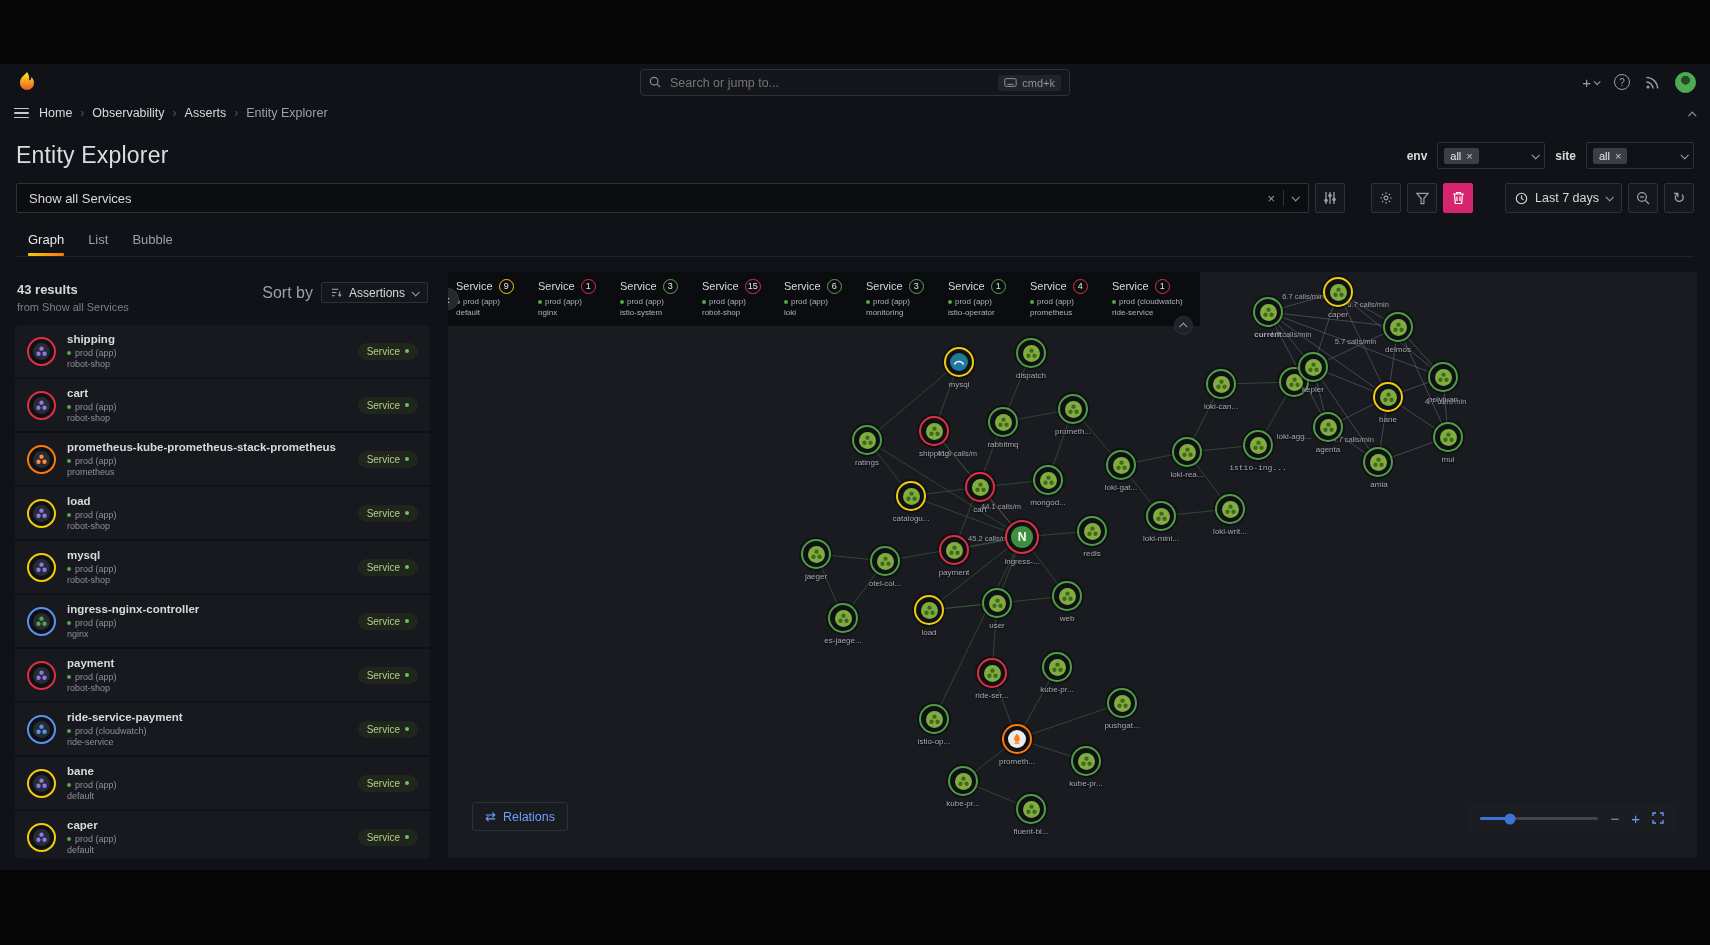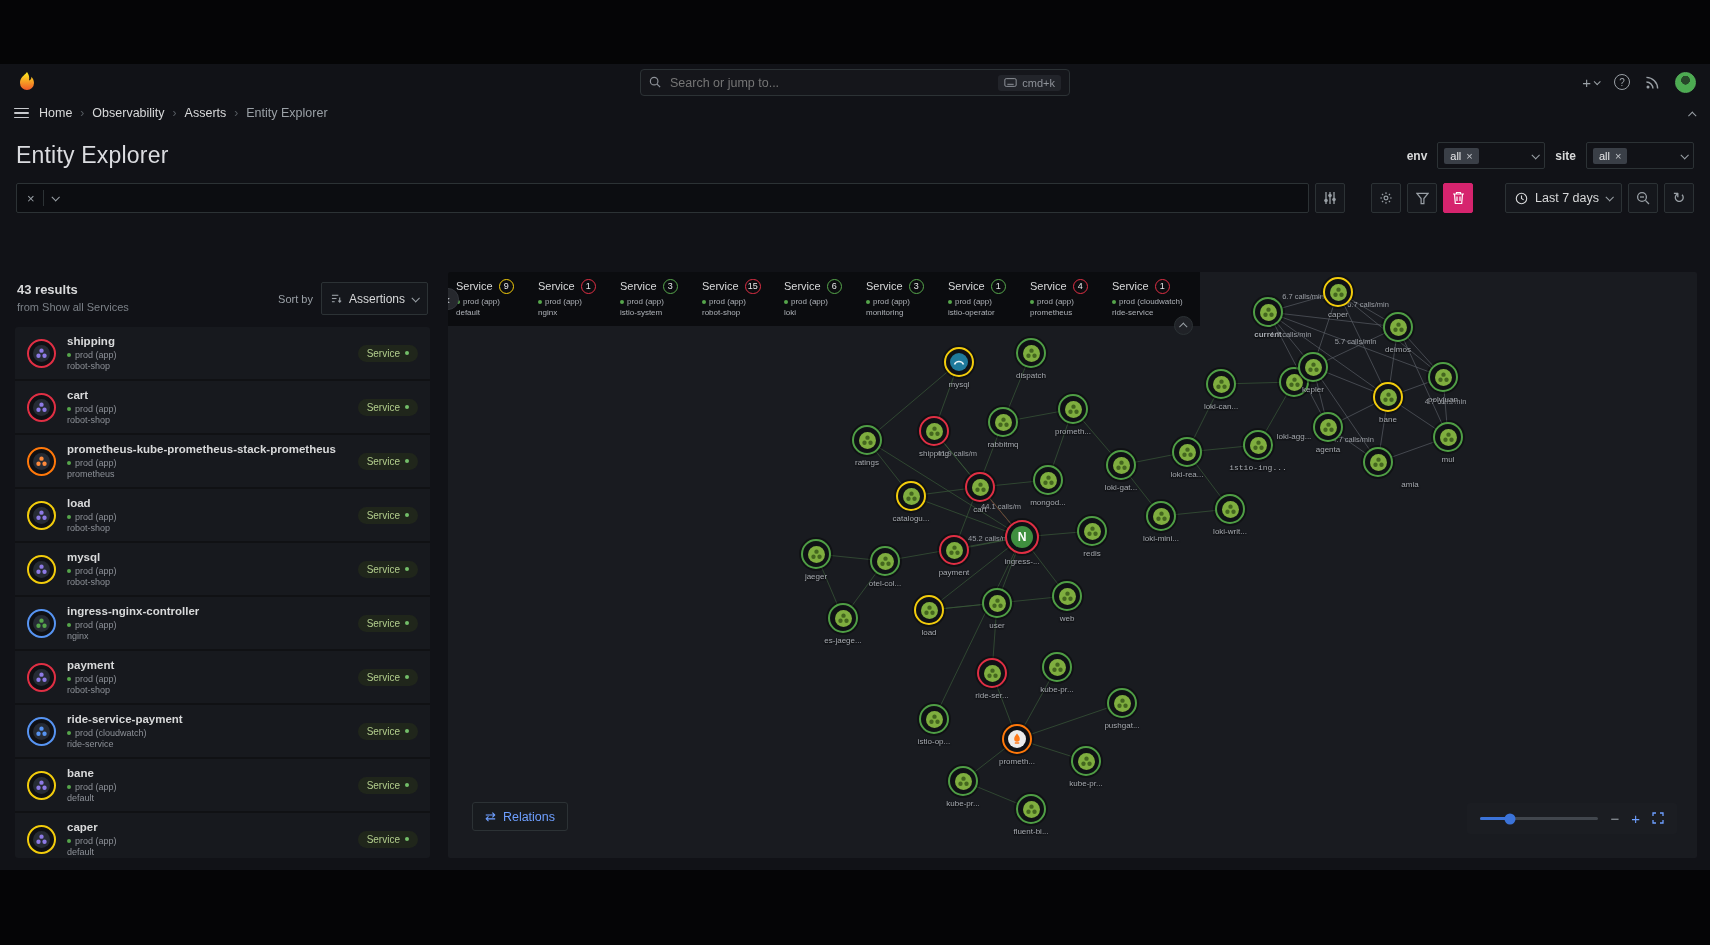--- a/index.html
+++ b/index.html
@@ -68,22 +68,22 @@
 
   
   .content{position:absolute;left:15px;right:13px;top:208px;height:586px;display:flex;}
 
   
   .results-panel{width:415px;display:flex;flex-direction:column;}
   .panel-head{display:flex;align-items:flex-start;justify-content:space-between;padding:10px 2px 12px;}
   .results-count{font-size:13px;font-weight:700;color:#d8d9da;}
   .results-from{font-size:11px;color:#7b8087;margin-top:4px;}
   .sort-wrap{display:flex;align-items:center;gap:8px;}
-  .sort-label{font-size:11px;color:#9aa0a6;}
-  .sort-box{height:33px;border:1px solid #2c3235;background:#15171c;border-radius:2px;display:flex;align-items:center;
+  .sort-label{font-size:16px;color:#9aa0a6;}
+  .sort-box{height:21px;border:1px solid #2c3235;background:#15171c;border-radius:2px;display:flex;align-items:center;
     gap:7px;padding:0 9px;font-size:12px;color:#d8d9da;cursor:pointer;}
   .sort-box .chev{color:#9aa0a6;}
   .result-list{flex:1;overflow:hidden;border-radius:3px;}
   .svc-row{height:54px;background:#17191e;border-bottom:2px solid #101114;display:flex;align-items:center;
     padding:0 12px;cursor:pointer;}
   .svc-icon{width:29px;height:29px;border-radius:50%;border:2px solid #56a64b;background:#0f1014;
     display:flex;align-items:center;justify-content:center;flex:0 0 auto;}
   .svc-info{margin-left:11px;line-height:1.15;min-width:0;flex:1;}
   .svc-name{font-size:11.5px;font-weight:700;color:#d8d9da;white-space:nowrap;overflow:hidden;}
   .svc-env{font-size:9px;color:#8d9198;display:flex;align-items:center;gap:4px;margin-top:2px;}
@@ -215,20 +215,21 @@
             <span>all</span>
             <span class="chip-x">×</span>
           </span>
         <i class="chev down"></i>
       </div>
     </div>
   </div>
 
   <div class="filter-row">
     <div class="svc-search">
+      <input readonly="" value="Show all Services" style="">
       <span style="color:#9aa0a6;font-size:13px;">×</span>
       <span class="divider"></span>
       <i class="chev down" style="color:#9aa0a6"></i>
     </div>
     <div class="icon-btn">
       <svg width="14" height="14" viewBox="0 0 14 14">
           <line x1="3" y1="1" x2="3" y2="13" stroke="#9aa0a6" stroke-width="1.3"></line>
           <line x1="7" y1="1" x2="7" y2="13" stroke="#9aa0a6" stroke-width="1.3"></line>
           <line x1="11" y1="1" x2="11" y2="13" stroke="#9aa0a6" stroke-width="1.3"></line>
           <circle cx="3" cy="9.5" r="1.8" fill="#9aa0a6"></circle>
@@ -265,20 +266,25 @@
     <div class="icon-btn">
       <svg width="14" height="14" viewBox="0 0 14 14">
           <circle cx="6" cy="6" r="4.4" fill="none" stroke="#9aa0a6" stroke-width="1.3"></circle>
           <line x1="9.4" y1="9.4" x2="13" y2="13" stroke="#9aa0a6" stroke-width="1.3"></line>
           <line x1="4" y1="6" x2="8" y2="6" stroke="#9aa0a6" stroke-width="1.3"></line>
         </svg>
     </div>
     <div class="icon-btn" style="font-size:15px;">↻</div>
   </div>
 
+  <div class="tabs-row">
+    <div class="tab active">Graph</div>
+    <div class="tab">List</div>
+    <div class="tab">Bubble</div>
+  </div>
 
   <div class="content">
 
     <div class="results-panel">
       <div class="panel-head">
         <div>
           <div class="results-count">43 results</div>
           <div class="results-from">from Show all Services</div>
         </div>
         <div class="sort-wrap">
@@ -991,21 +997,21 @@
         </div>
         <div class="gnode-label" style="left: 845px; top: 173px;">agenta</div>
         <div class="gnode" style="width: 30px; height: 30px; left: 915px; top: 175px; border-color: rgb(79, 158, 69);">
           <svg width="17" height="17" viewBox="0 0 18 18">
             <circle cx="9" cy="9" r="9" fill="#7fae3f"></circle>
             <circle cx="9" cy="6" r="2.3" fill="#44661f"></circle>
             <circle cx="5.8" cy="11.4" r="2.3" fill="#44661f"></circle>
             <circle cx="12.2" cy="11.4" r="2.3" fill="#44661f"></circle>
           </svg>
         </div>
-        <div class="gnode-label" style="left: 927px; top: 208px;">amia</div>
+        <div class="gnode-label" style="left: 896px; top: 208px;">amia</div>
         <div class="gnode" style="width: 30px; height: 30px; left: 985px; top: 150px; border-color: rgb(79, 158, 69);">
           <svg width="17" height="17" viewBox="0 0 18 18">
             <circle cx="9" cy="9" r="9" fill="#7fae3f"></circle>
             <circle cx="9" cy="6" r="2.3" fill="#44661f"></circle>
             <circle cx="5.8" cy="11.4" r="2.3" fill="#44661f"></circle>
             <circle cx="12.2" cy="11.4" r="2.3" fill="#44661f"></circle>
           </svg>
         </div>
         <div class="gnode-label" style="left: 965px; top: 183px;">mul</div>
       </div>

